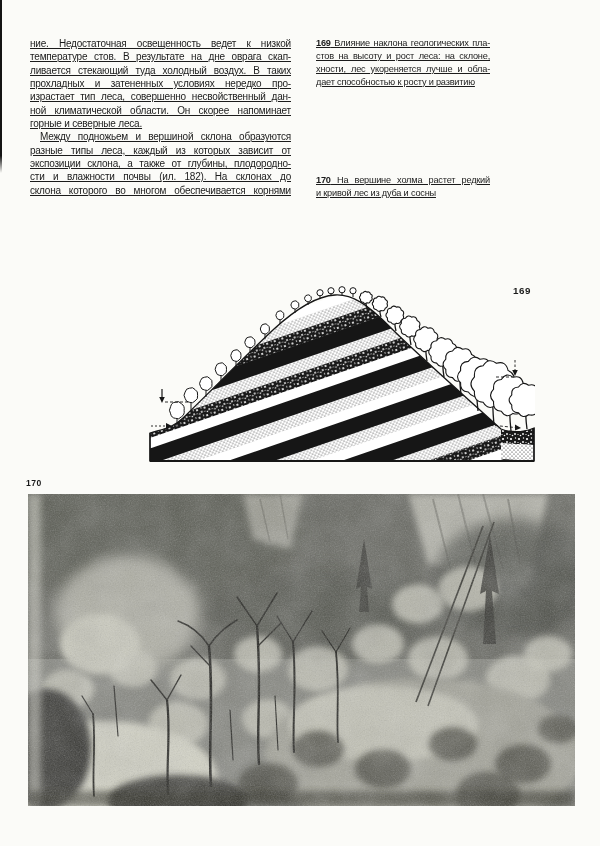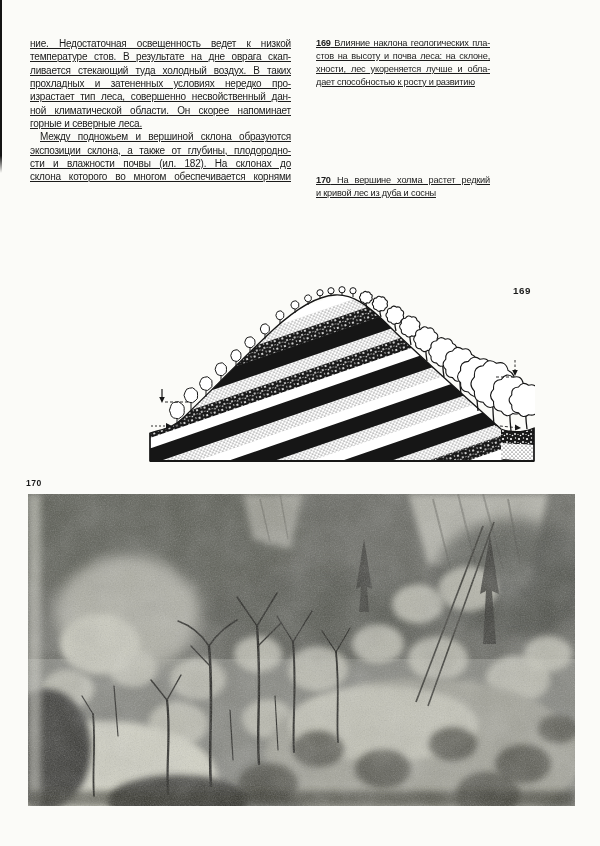--- a/index.html
+++ b/index.html
@@ -34,29 +34,30 @@
         <div class="tline">ние. Недостаточная освещенность ведет к низкой</div>
         <div class="tline">температуре стов. В результате на дне оврага скап-</div>
         <div class="tline">ливается стекающий туда холодный воздух. В таких</div>
         <div class="tline">прохладных и затененных условиях нередко про-</div>
         <div class="tline">израстает тип леса, совершенно несвойственный дан-</div>
         <div class="tline">ной климатической области. Он скорее напоминает</div>
         <div class="tline last-left">горные и северные леса.</div>
       </div>
     <div class="para indent-first">
         <div class="tline">Между подножьем и вершиной склона образуются</div>
+        <div class="tline">разные типы леса, каждый из которых зависит от</div>
         <div class="tline">экспозиции склона, а также от глубины, плодородно-</div>
         <div class="tline">сти и влажности почвы (ил. 182). На склонах до</div>
         <div class="tline">склона которого во многом обеспечивается корнями</div>
       </div>
   </div>
 
   <div class="cap cap169">
       <div class="tline"><b>169</b> Влияние наклона геологических пла-</div>
-      <div class="tline">стов на высоту и почва леса: на склоне,</div>
+      <div class="tline">стов на высоту и рост леса: на склоне,</div>
       <div class="tline">хности, лес укореняется лучше и обла-</div>
       <div class="tline last-left">дает способностью к росту и развитию</div>
     </div>
   <div class="cap cap170">
       <div class="tline"><b>170</b> На вершине холма растет редкий</div>
       <div class="tline last-left">и кривой лес из дуба и сосны</div>
     </div>
 
   <div class="fig-label label-169">169</div>
   <div class="fig-label label-170">170</div>

